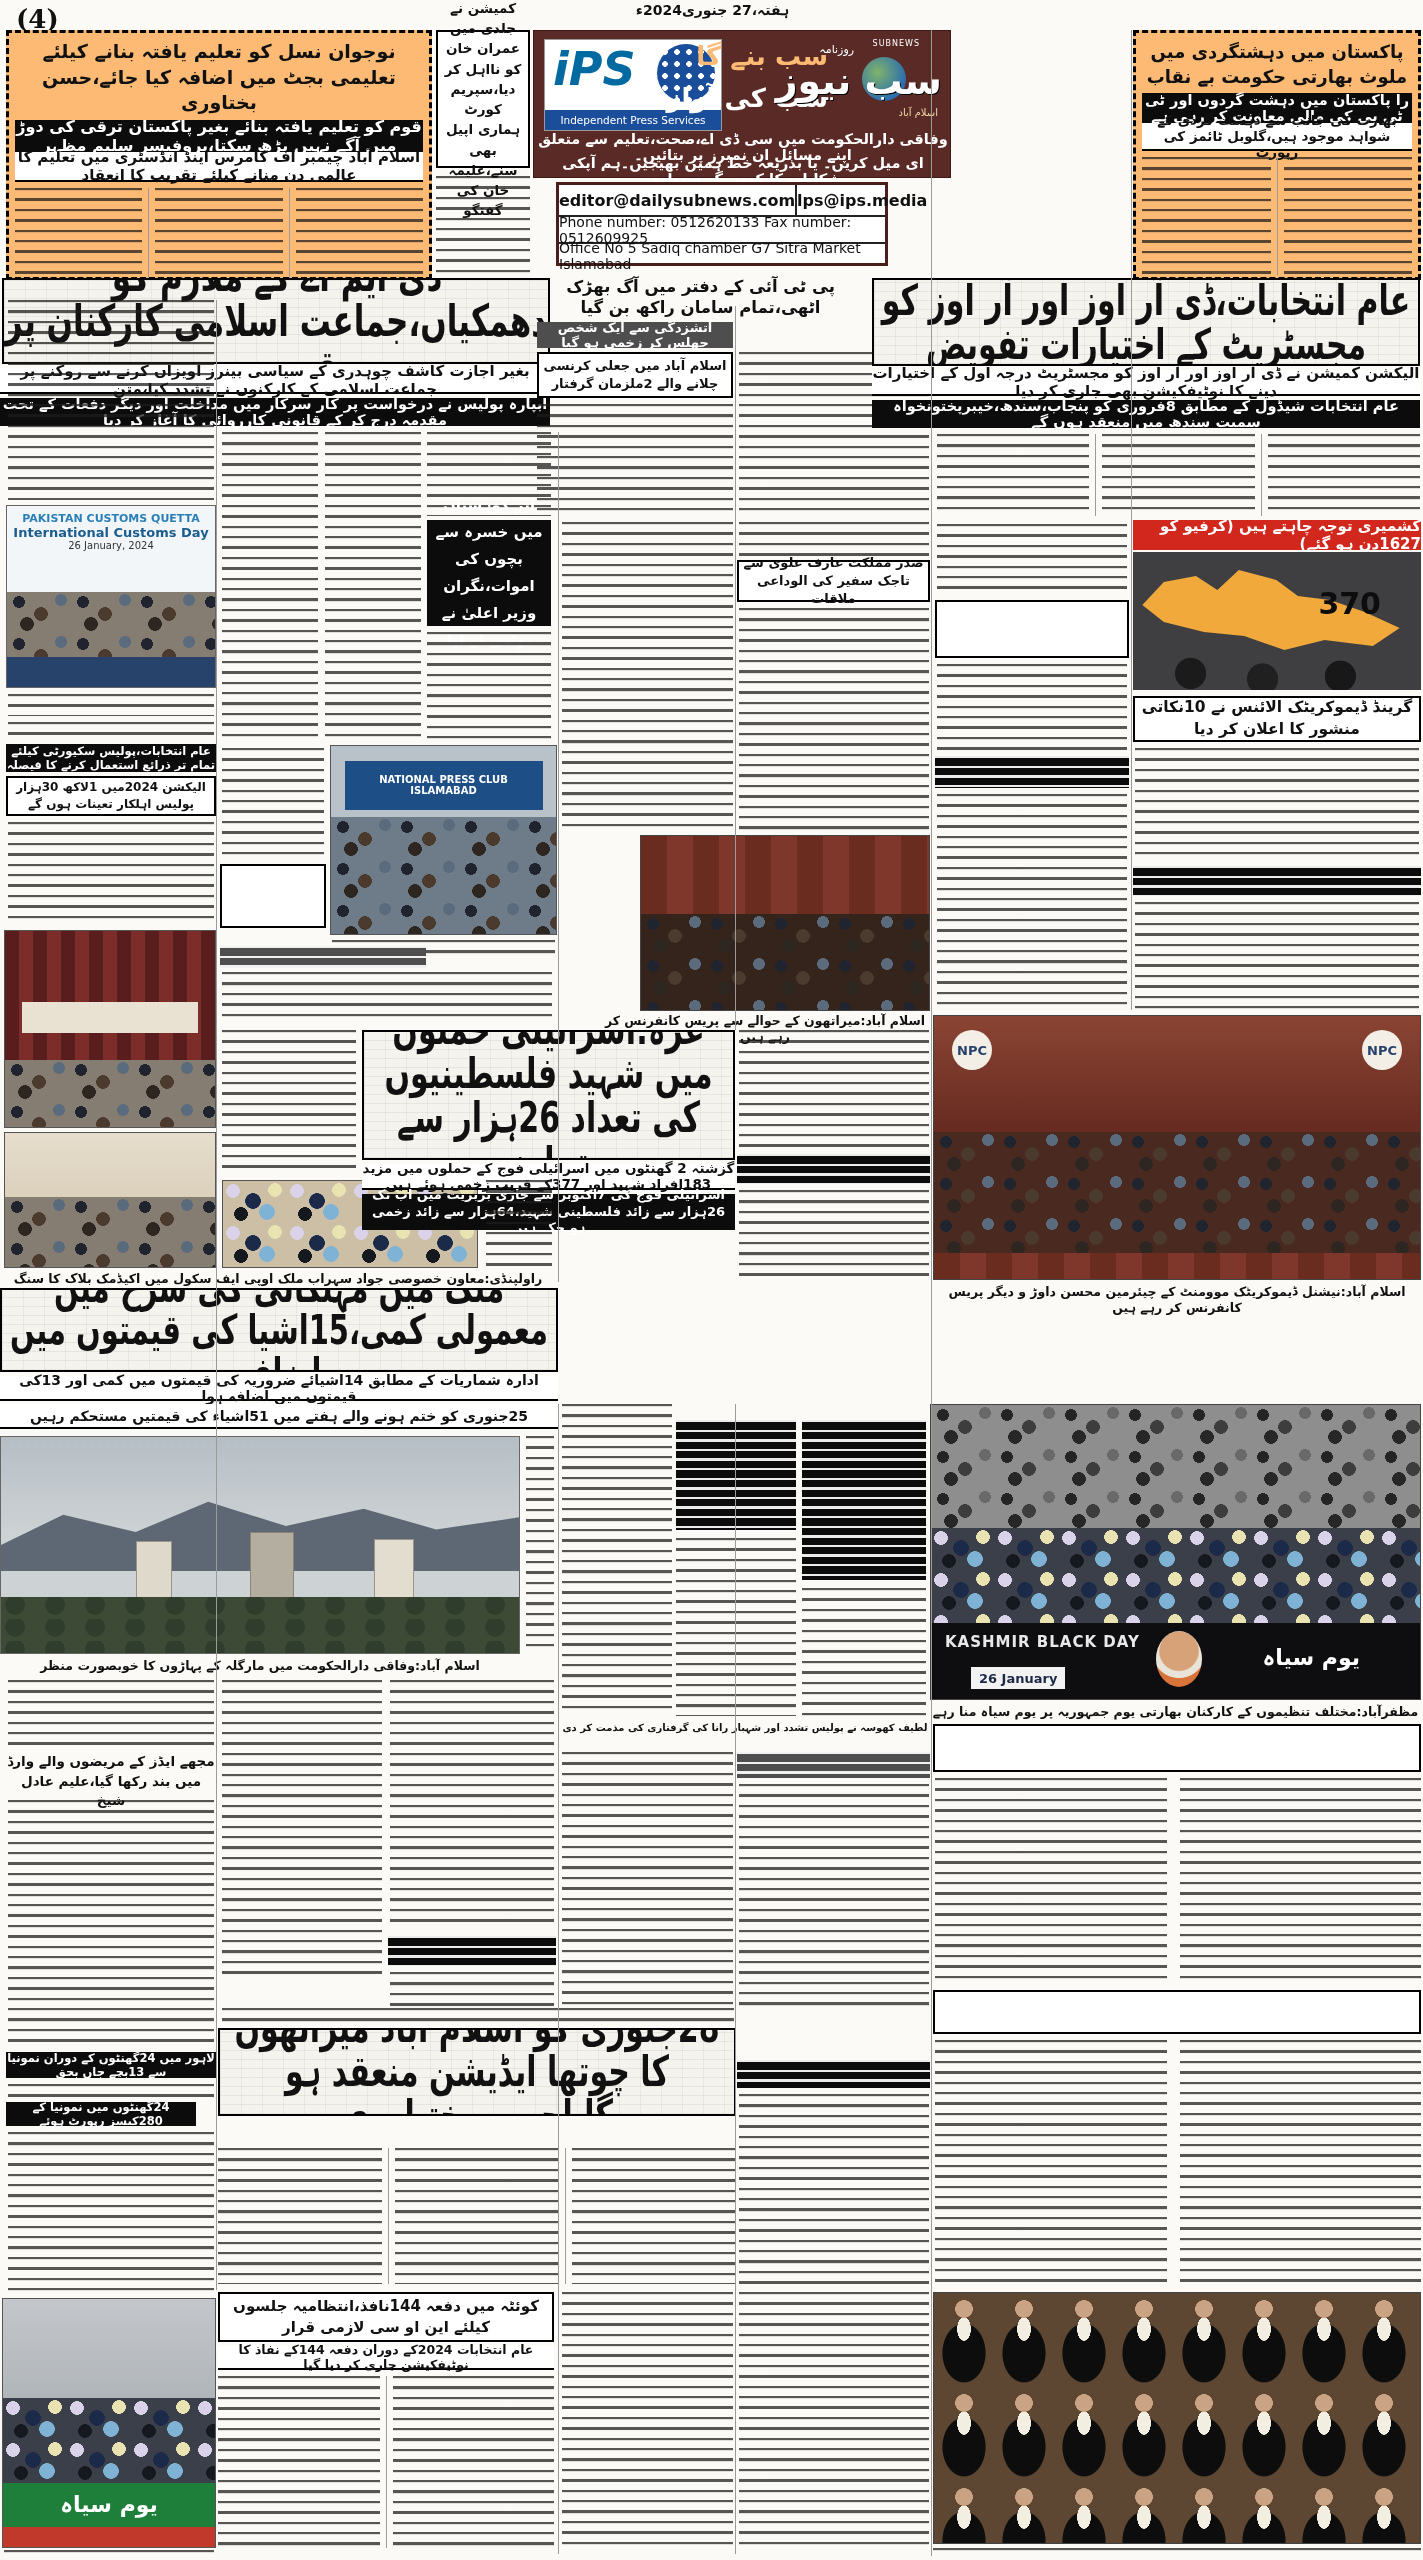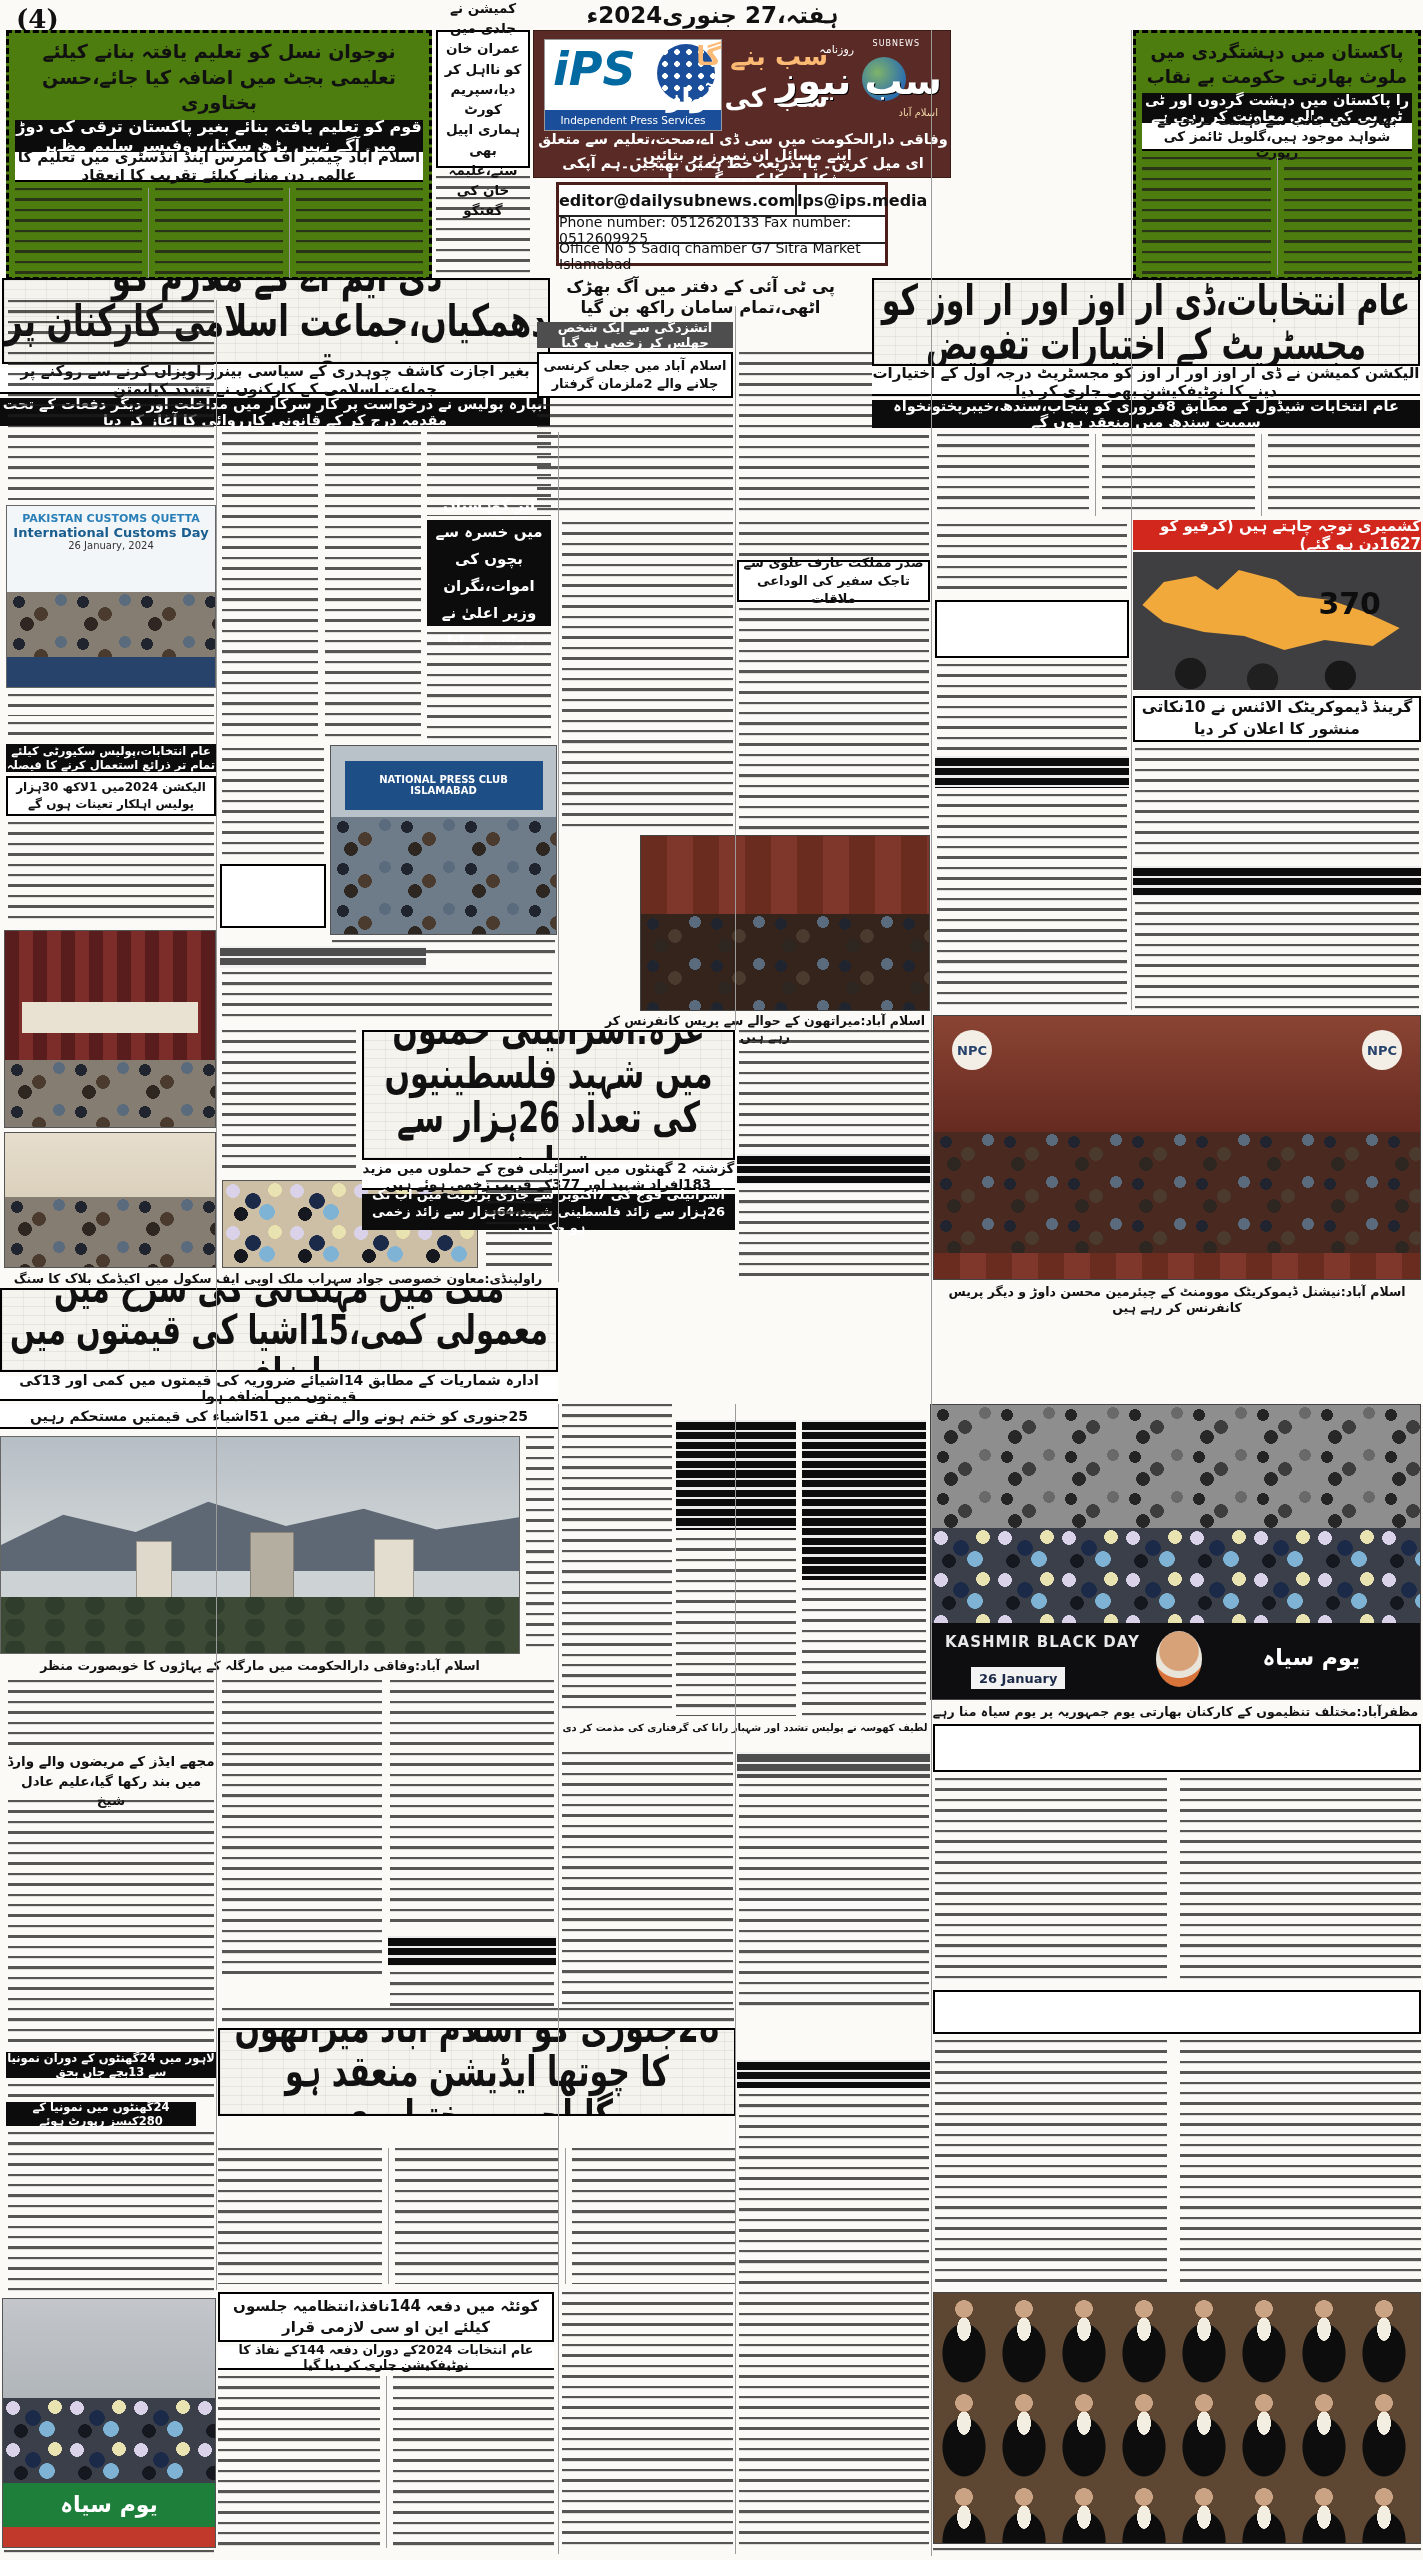--- a/index.html
+++ b/index.html
@@ -3,21 +3,21 @@
 <meta charset="utf-8">
 <style>
   html,body{margin:0;padding:0;background:#8a8a8a}
   #page{position:relative;width:1423px;height:2560px;background:#fbfaf7;font-family:"DejaVu Sans",sans-serif;color:#111;overflow:hidden}
   .abs{position:absolute;box-sizing:border-box}
   .urdu{direction:rtl}
   .b{font-weight:bold}
   .c{text-align:center}
   .flexc{display:flex;align-items:center;justify-content:center}
   .box{border:2px solid #000;background:#fff}
-  .dash{border:3px dashed #000;background:#4d7c0f}
+  .dash{border:3px dashed #000;background:#fdba74}
   .brick{background:
     repeating-linear-gradient(0deg, rgba(0,0,0,.06) 0 1px, transparent 1px 9px),
     repeating-linear-gradient(90deg, rgba(0,0,0,.05) 0 1px, transparent 1px 21px), #f4f3ee}
   .bar{background:#0c0c0c;color:#fff;display:flex;align-items:center;justify-content:center;text-align:center}
   .graybar{background:#4e4e4e;color:#fff}
   .redbar{background:#d2271d;color:#fff}
   .deck{display:flex;align-items:center;justify-content:center;text-align:center;border-bottom:2px solid #000;background:#fff}
   .callig{display:flex;align-items:center;justify-content:center;overflow:hidden;border:2.5px solid #000}
   .callig>span{display:block;transform:scaleY(1.42);line-height:1.04;text-align:center;font-weight:bold}
   .ts{background-image:repeating-linear-gradient(180deg, rgba(30,28,26,.74) 0 2.4px, rgba(30,28,26,.12) 2.4px 3.1px, transparent 3.1px 10.4px)}
@@ -48,21 +48,21 @@
     background-size:60px 94px}
   .curtain{background:repeating-linear-gradient(90deg,#5a1d1d 0 14px,#7c2d2a 14px 28px)}
   .wood{background:repeating-linear-gradient(90deg,#6b2c20 0 26px,#7e372a 26px 52px)}
 </style>
 </head>
 <body>
 
 <div id="page">
 
   <div class="abs b" style="left:16px;top:4px;font-size:26px;font-family:'DejaVu Serif',serif">(4)</div>
-  <div class="abs urdu b c" style="left:540px;top:2px;width:345px;font-size:23px">ہفتہ،27 جنوری2024ء</div>
+  <div class="abs urdu b c" style="left:540px;top:2px;width:345px;font-size:14px">ہفتہ،27 جنوری2024ء</div>
 
   <div class="abs maroon" style="left:533px;top:30px;width:418px;height:148px;border:1px solid #3c1a16">
     <div class="abs" style="left:10px;top:8px;width:178px;height:92px;background:#fff;border:1px solid #999">
       <div class="abs b" style="left:8px;top:2px;font-size:46px;color:#0369a1;font-style:italic">iPS</div>
       <div class="abs" style="right:6px;top:4px;width:58px;height:58px;border-radius:50%;background:radial-gradient(circle 3px at 8px 8px,#fff 90%,transparent),#1a4e9b;background-size:12px 12px"></div>
       <div class="abs c" style="left:0;bottom:0;width:100%;height:20px;background:#1a4e9b;color:#fff;font-size:10.5px;line-height:20px">Independent Press Services</div>
     </div>
     <div class="abs urdu b" style="right:122px;top:10px;color:#fdba74;font-size:26px">سب بنے گا</div>
     <div class="abs urdu b" style="right:122px;top:52px;color:#fff;font-size:26px">سب کی آواز</div>
     <div class="abs" style="right:44px;top:26px;width:44px;height:44px;border-radius:50%;background:radial-gradient(circle at 35% 35%,#7fb36a,#2d6fae 70%)"></div>

